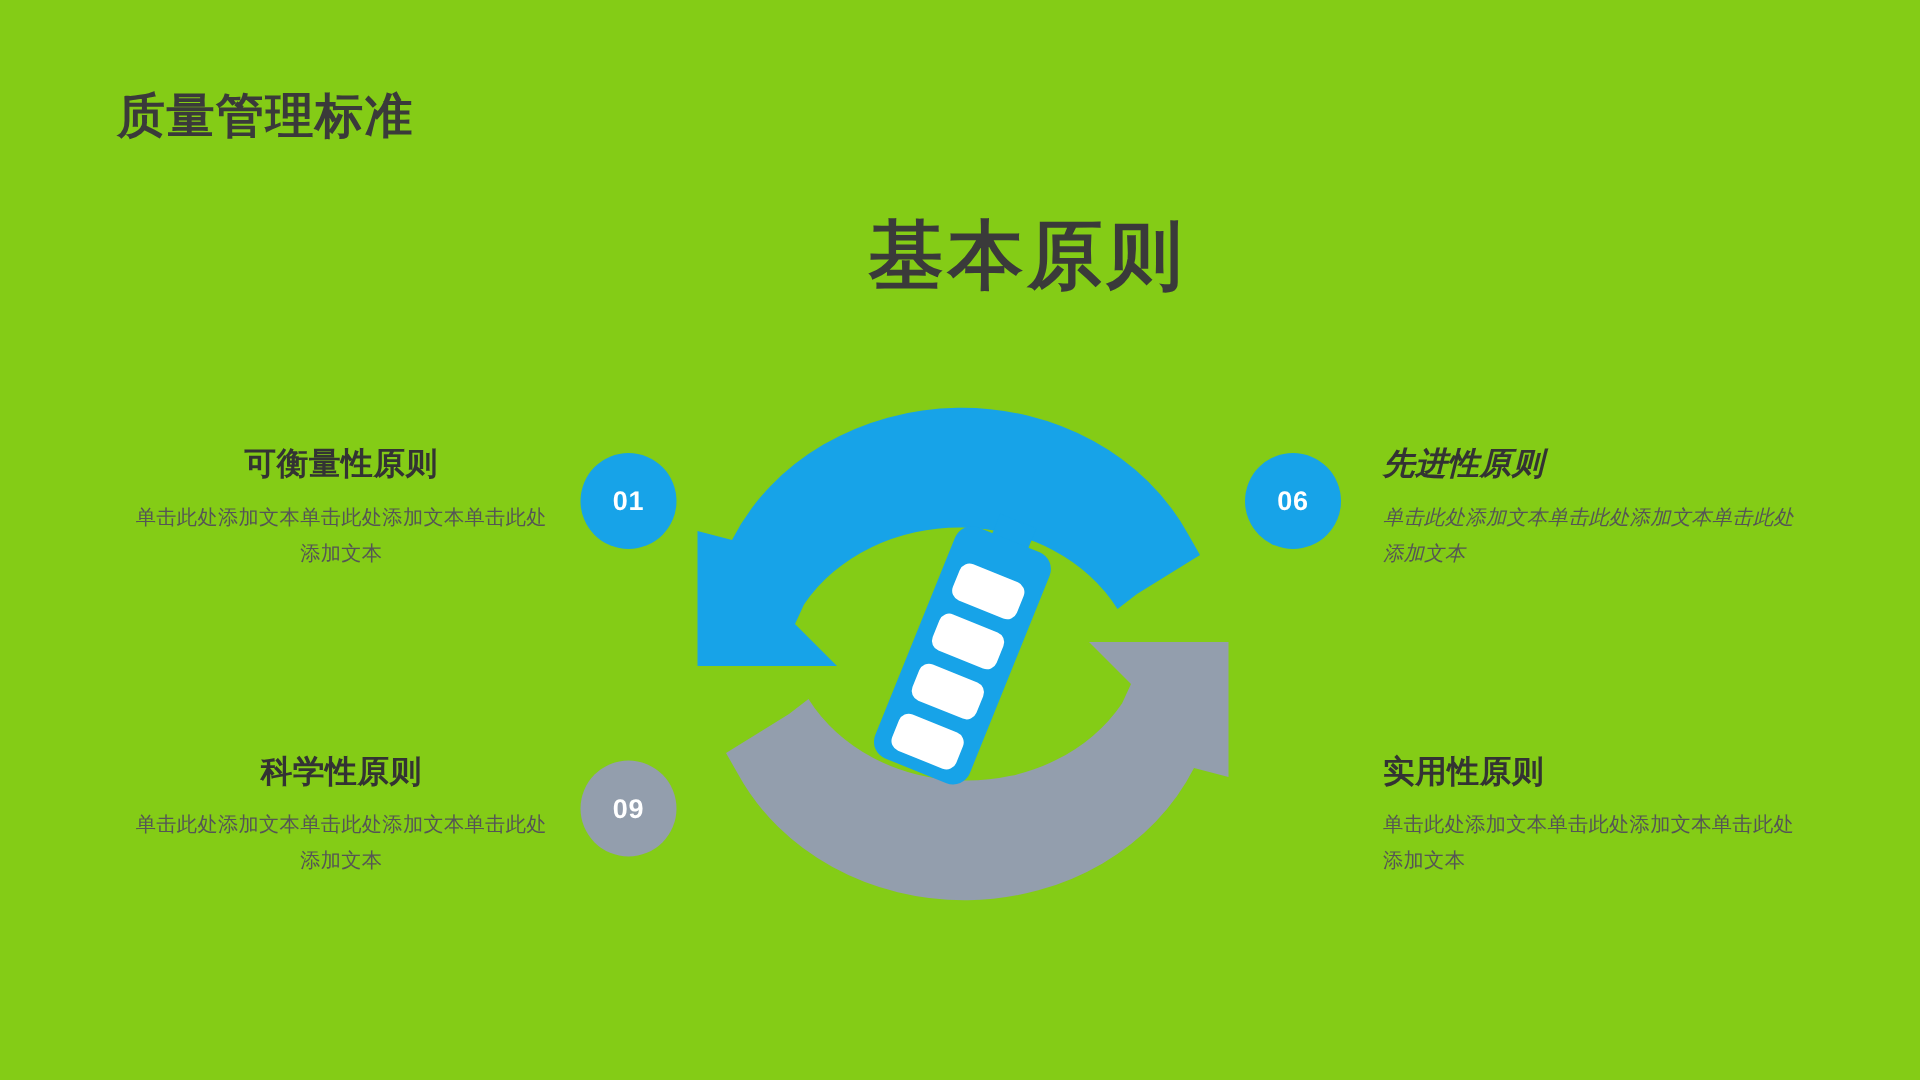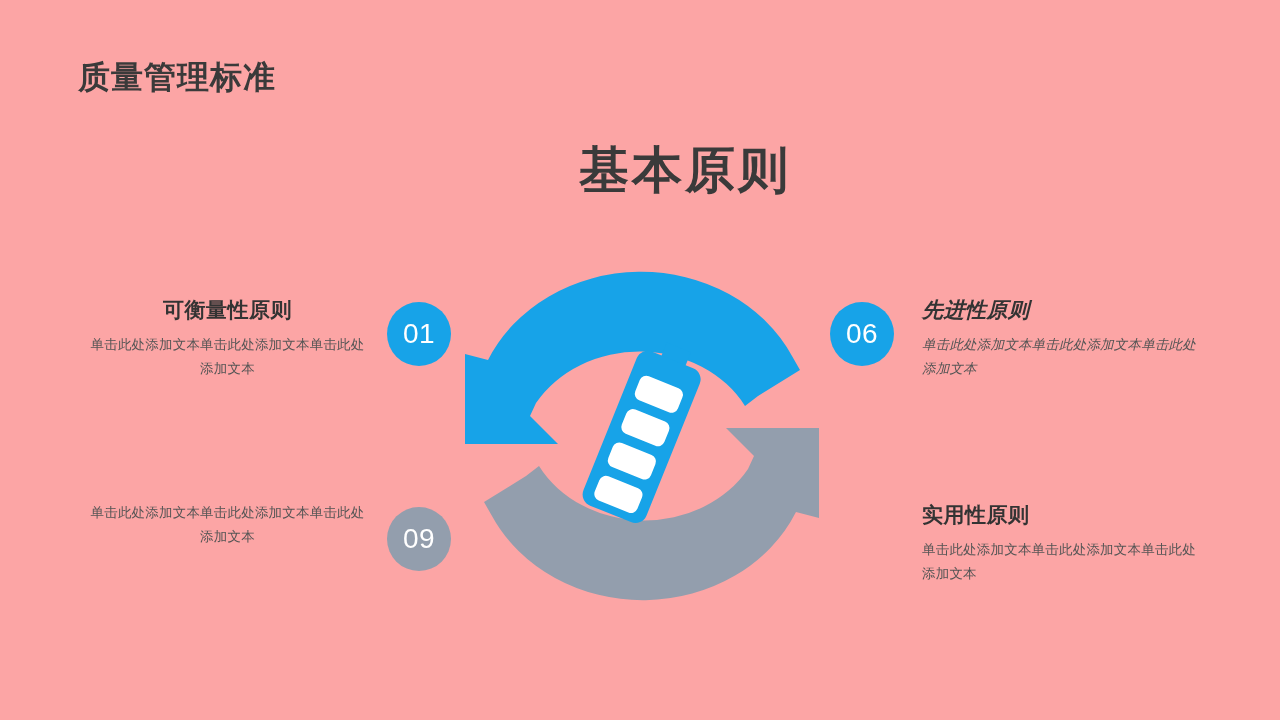--- a/index.html
+++ b/index.html
@@ -12,21 +12,21 @@
     background: #ffffff;
     font-family: "Liberation Sans", "DejaVu Sans", sans-serif;
     overflow: hidden;
     position: relative;
   }
 
   #slide {
     position: relative;
     width: 1280px;
     height: 720px;
-    background: #fca5a5;
+    background: #84cc16;
   }
 
   
   .slide-title {
     position: absolute;
     left: 78px;
     top: 58px;
     font-size: 32px;
     font-weight: bold;
     color: #3a3a3a;
@@ -66,22 +66,22 @@
   
   .num-circle {
     position: absolute;
     width: 64px;
     height: 64px;
     border-radius: 50%;
     display: flex;
     align-items: center;
     justify-content: center;
     color: #ffffff;
-    font-size: 28px;
-    font-weight: normal;
+    font-size: 18px;
+    font-weight: bold;
     letter-spacing: 0.5px;
   }
   .num-01 { left: 387px; top: 302px; background: #17a3e8; }
   .num-02 { left: 387px; top: 507px; background: #939ead; }
   .num-03 { left: 830px; top: 507px; background: #939ead; }
   .num-04 { left: 830px; top: 302px; background: #17a3e8; }
 
   
   .item-block {
     position: absolute;
@@ -167,20 +167,21 @@
   <div class="num-circle num-01">01</div>
   <div class="num-circle num-02">09</div>
   <div class="num-circle num-04">06</div>
 
   <div class="item-block item-left block-01">
     <div class="item-heading">可衡量性原则</div>
     <div class="item-body">单击此处添加文本单击此处添加文本单击此处添加文本</div>
   </div>
 
   <div class="item-block item-left block-02">
+    <div class="item-heading">科学性原则</div>
     <div class="item-body">单击此处添加文本单击此处添加文本单击此处添加文本</div>
   </div>
 
   <div class="item-block item-right block-03">
     <div class="item-heading">实用性原则</div>
     <div class="item-body">单击此处添加文本单击此处添加文本单击此处添加文本</div>
   </div>
 
   <div class="item-block item-right block-04">
     <div class="item-heading">先进性原则</div>

